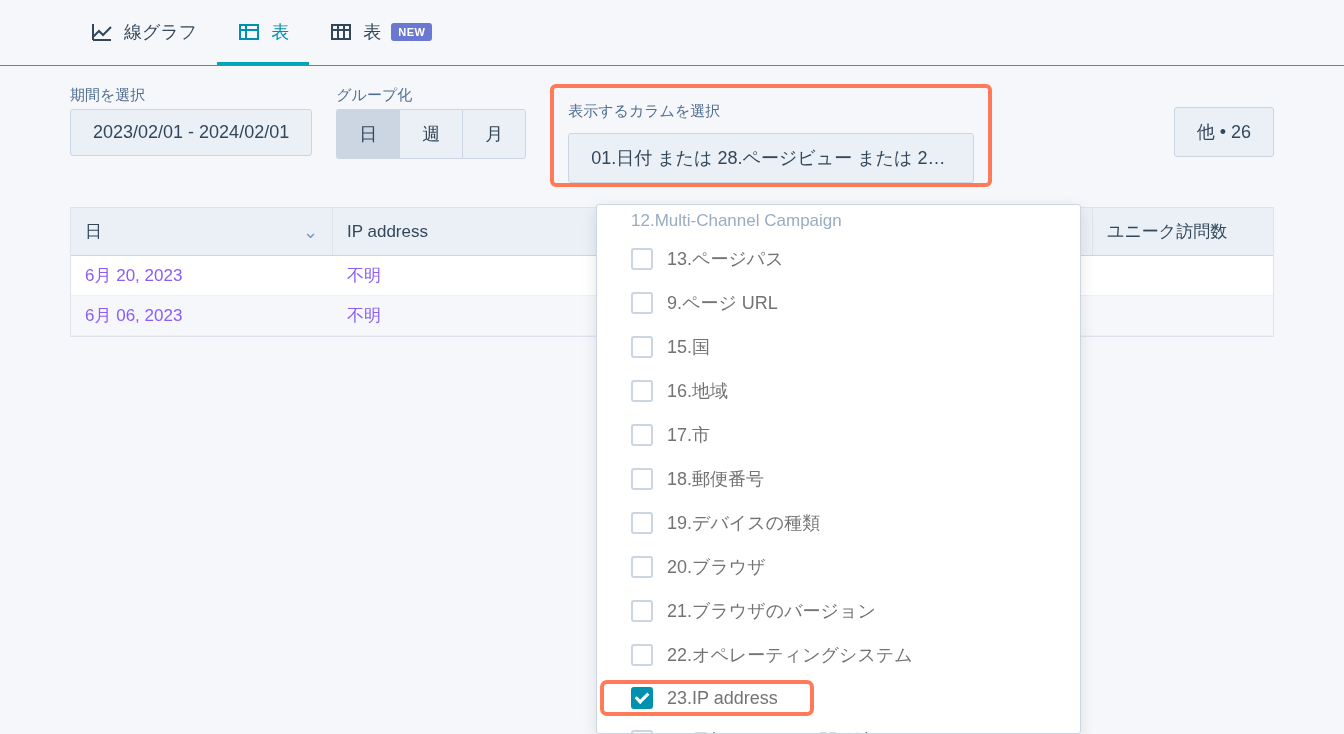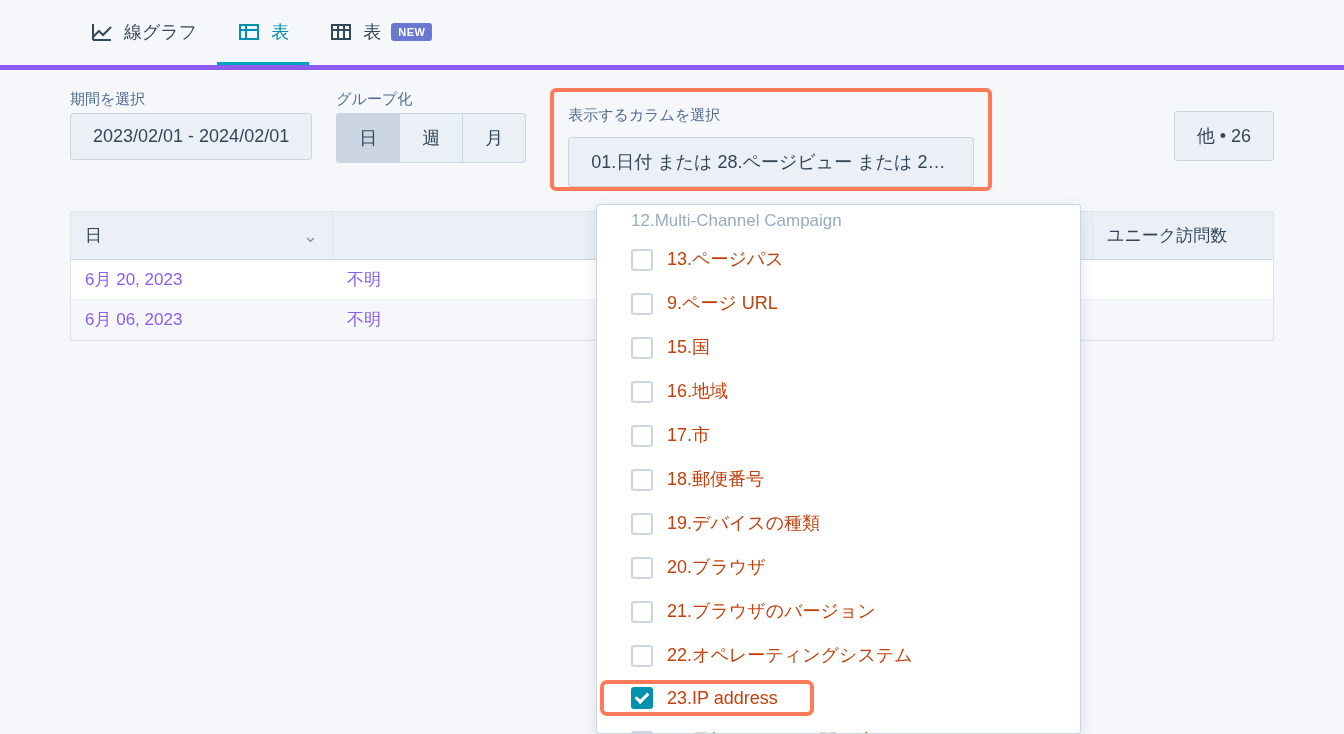--- a/index.html
+++ b/index.html
@@ -1,20 +1,20 @@
 <!DOCTYPE html>
 <html><head>
 <meta charset="utf-8">
 <style>
 * { box-sizing: border-box; margin: 0; padding: 0; }
 body { font-family: -apple-system, BlinkMacSystemFont, "Segoe UI", "Hiragino Sans", "Meiryo", sans-serif; background: #f5f7fa; color: #33475b; font-size: 16px; }
 .container { padding: 0; width: 1344px; height: 734px; position: relative; }
 
 
-.tabs { display: flex; gap: 0; border-bottom: 5px solid #8b5cf6; padding: 0 70px; margin-bottom: 20px; }
+.tabs { display: flex; gap: 0; border-bottom: 1px solid #8b5cf6; padding: 0 70px; margin-bottom: 20px; }
 .tab { display: flex; align-items: center; gap: 10px; padding: 20px 20px 18px; cursor: pointer; color: #33475b; font-size: 18px; border-bottom: 3px solid transparent; }
 .tab.active { color: #0091ae; border-bottom: 3px solid #00a4bd; }
 .tab .icon { width: 24px; height: 24px; display: flex; align-items: center; justify-content: center; }
 .badge-new { background: #6a78d1; color: #fff; font-size: 11px; font-weight: 700; padding: 3px 7px; border-radius: 3px; letter-spacing: 0.5px; }
 
 
 .filter-row { display: flex; gap: 24px; padding: 0 70px 20px; align-items: flex-start; }
 .filter-group { display: flex; flex-direction: column; gap: 4px; }
 .filter-label { font-size: 15px; color: #506e91; }
 .btn-select { background: #eaf0f6; border: 1px solid #cbd6e2; border-radius: 3px; padding: 12px 22px; font-size: 18px; color: #33475b; cursor: pointer; }
@@ -44,21 +44,21 @@
 .td { padding: 8px 14px; font-size: 17px; color: #8b5cf6; }
 .td-day { width: 262px; }
 .td-ip { width: 280px; }
 .td-spacer { flex: 1; }
 .td-sess { width: 170px; text-align: right; }
 .td-uniq { width: 180px; }
 
 
 .dropdown { position: absolute; left: 596px; top: 204px; width: 485px; background: #fff; border: 1px solid #cbd6e2; border-radius: 3px; box-shadow: 0 4px 16px rgba(0,0,0,0.1); padding: 4px 0 14px; max-height: 530px; overflow: hidden; }
 .dd-clip { color: #99acc2; padding: 2px 34px 6px; font-size: 17px; white-space: nowrap; overflow: hidden; }
-.dd-item { display: flex; align-items: flex-end; gap: 14px; padding: 10px 34px; font-size: 18px; color: #c2410c; cursor: pointer; }
+.dd-item { display: flex; align-items: center; gap: 14px; padding: 10px 34px; font-size: 18px; color: #737373; cursor: pointer; }
 .dd-item.highlighted { outline: 4px solid #ff7a59; outline-offset: -7px; border-radius: 10px; width: 220px; margin-left: 0px; padding-left: 34px; }
 .cbx { width: 22px; height: 22px; border: 2px solid #cbd6e2; border-radius: 3px; flex-shrink: 0; display: flex; align-items: center; justify-content: center; }
 .cbx.checked { background: #0091ae; border-color: #0091ae; }
 .cbx.checked::after { content: ""; width: 5px; height: 10px; border: solid #fff; border-width: 0 3px 3px 0; transform: rotate(45deg); margin-top: -3px; }
 
 svg { display: block; }
 </style>
 </head>
 <body>
 <div class="container">
@@ -123,20 +123,23 @@
   </div>
 </div>
 
 <div class="table-wrap">
   <div class="thead">
     <div class="th th-day">
       <span>日</span>
       <span style="flex:1"></span>
       <span class="caret">⌄</span>
     </div>
+    <div class="th th-ip">
+      <span>IP address</span>
+    </div>
     <div class="th th-spacer"></div>
     <div class="th th-sess">
       <span>ョン数</span>
       <span class="info-ic">i</span>
     </div>
     <div class="th th-uniq">
       <span>ユニーク訪問数</span>
     </div>
   </div>
   <div class="tbody">

